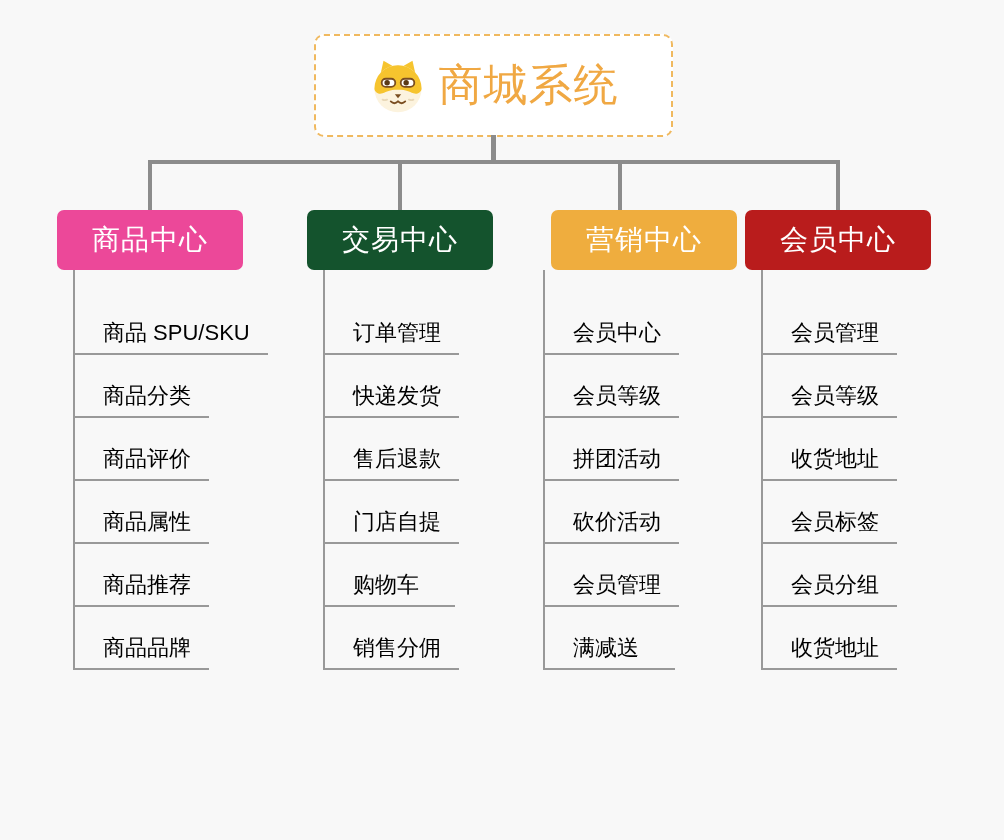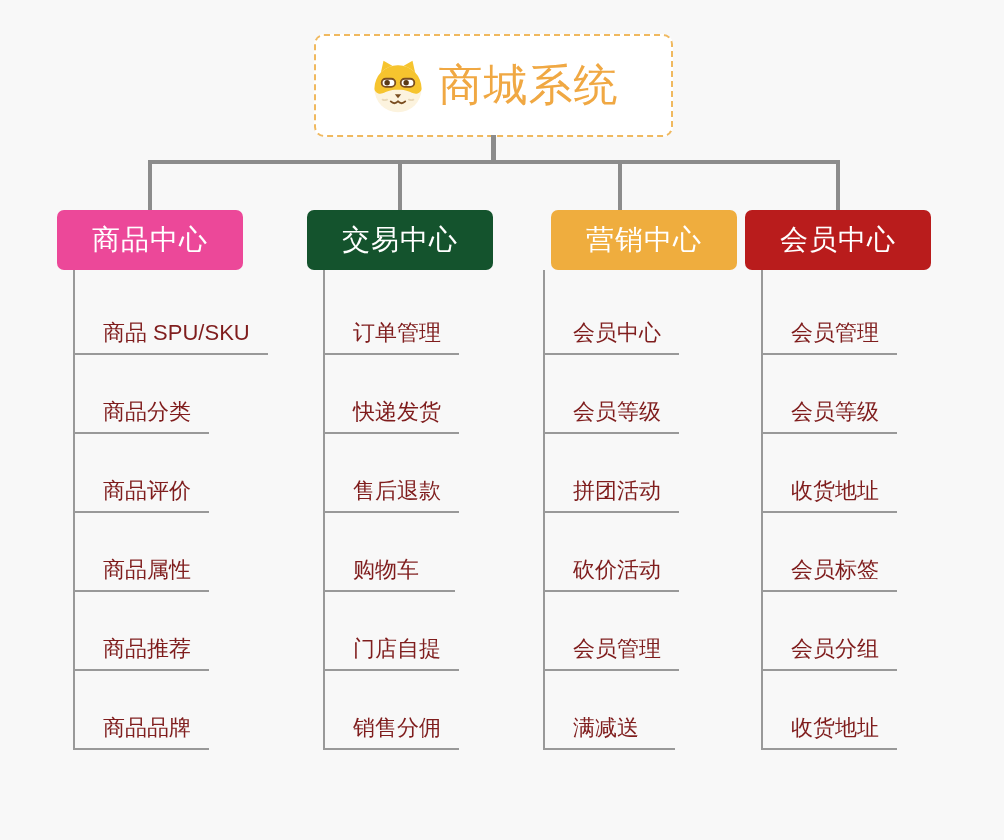--- a/index.html
+++ b/index.html
@@ -40,31 +40,31 @@
     display:flex;align-items:center;justify-content:center;
     color:#ffffff;font-size:28px;letter-spacing:1px;
     white-space:nowrap;
     cursor:default;
   }
   ul.children{
     list-style:none;margin:0 0 0 16px;padding:0;
     border-left:2px solid var(--line,#999999);
   }
   ul.children li{
-    height:79px;
+    height:63px;
     box-sizing:border-box;
     width:max-content;
     min-width:130px;
     display:flex;align-items:flex-end;
     border-bottom:2px solid var(--line,#999999);
     padding:0 18px 7px 28px;
   }
   ul.children li:first-child{height:85px;}
   ul.children li span{
-    font-size:22px;color:#7f1d1d;white-space:nowrap;line-height:1.25;
+    font-size:22px;color:#000000;white-space:nowrap;line-height:1.25;
   }
 </style>
 </head>
 <body>
 
 <div id="stage" style="background: rgb(248, 248, 248);">
 
   <div id="root-node">
     <span style="display:flex;">
       <svg width="58" height="58" viewBox="0 0 64 64">
@@ -128,24 +128,24 @@
         <li>
           <span>订单管理</span>
         </li>
         <li>
           <span>快递发货</span>
         </li>
         <li>
           <span>售后退款</span>
         </li>
         <li>
-          <span>购物车</span>
+          <span>门店自提</span>
         </li>
         <li>
-          <span>门店自提</span>
+          <span>购物车</span>
         </li>
         <li>
           <span>销售分佣</span>
         </li>
       </ul>
     </div>
     <div class="drop" style="left: 618px;"></div>
     <div class="branch" style="left: 527px;">
       <div class="branch-head" style="background: rgb(239, 173, 62); margin-left: 24px;">营销中心</div>
       <ul class="children">

